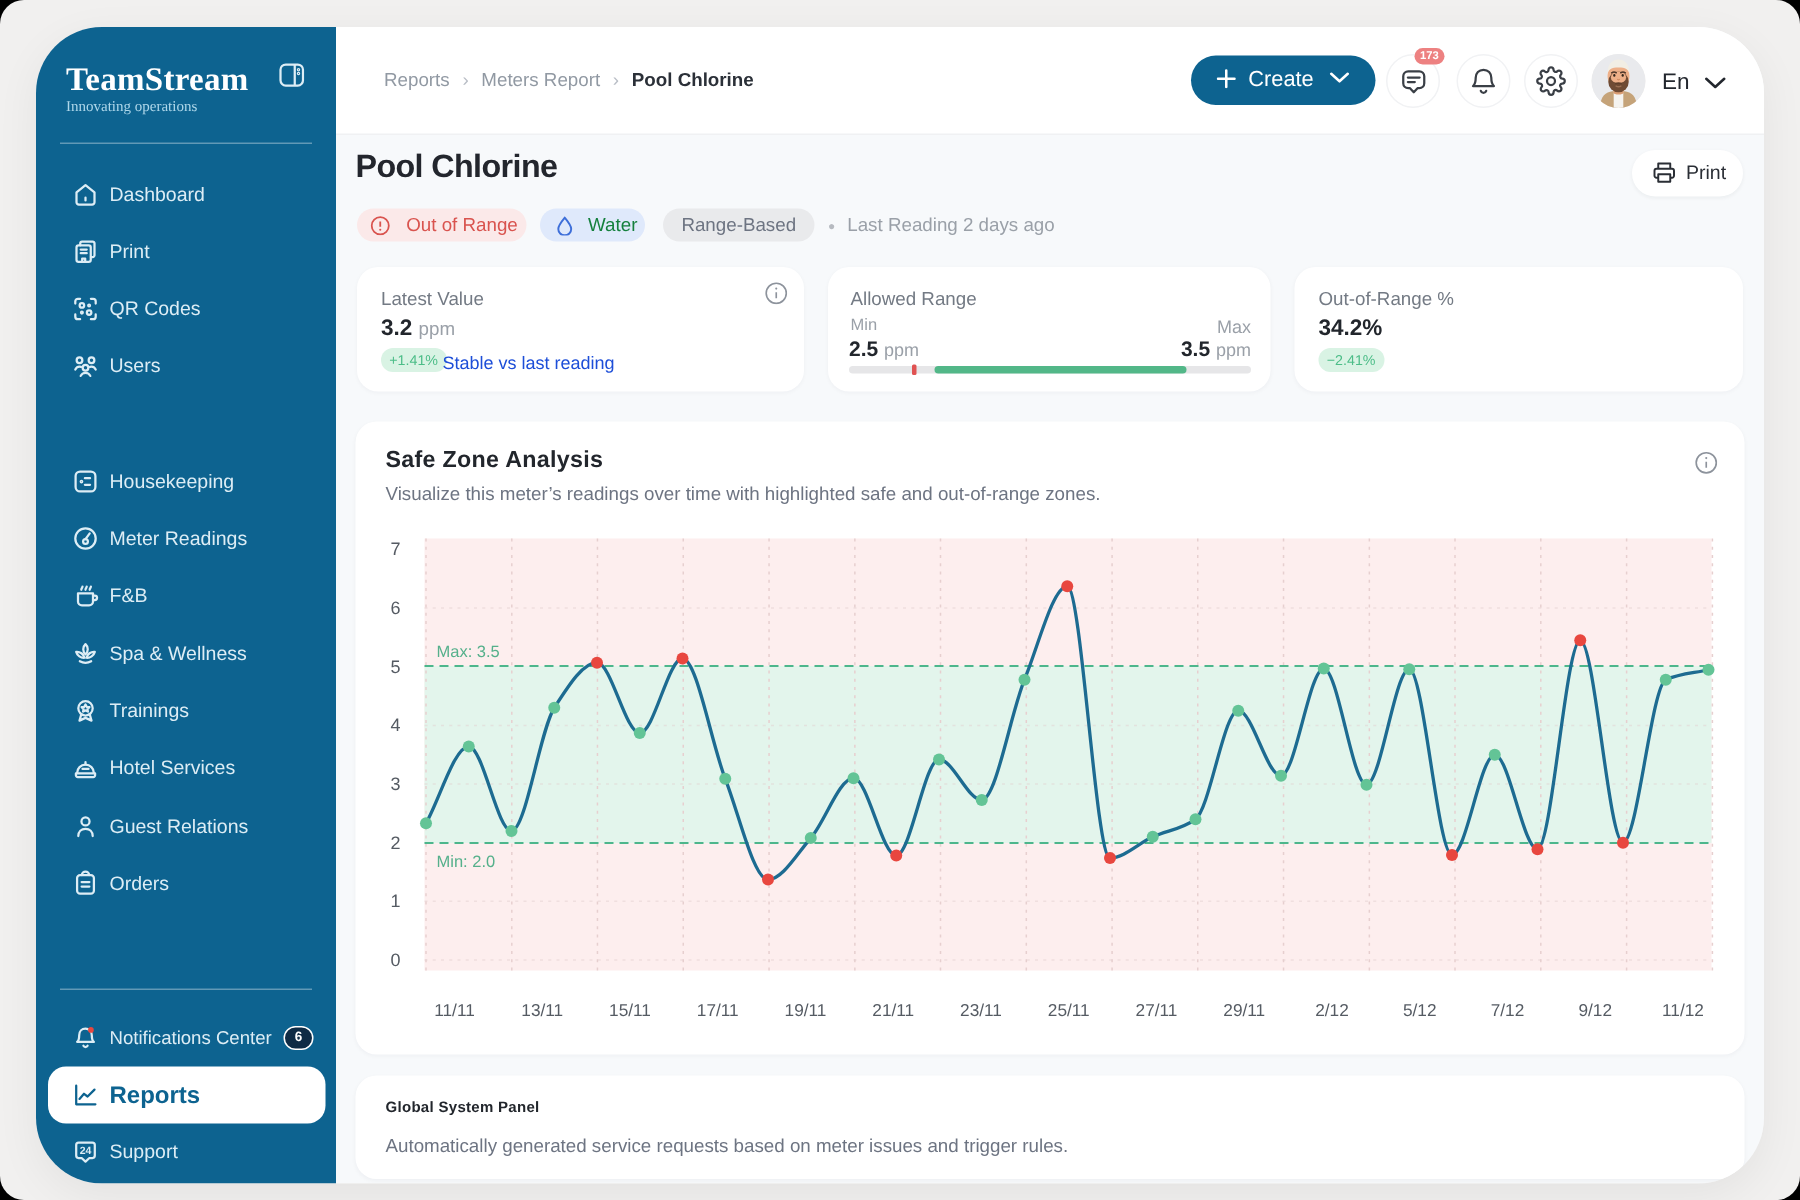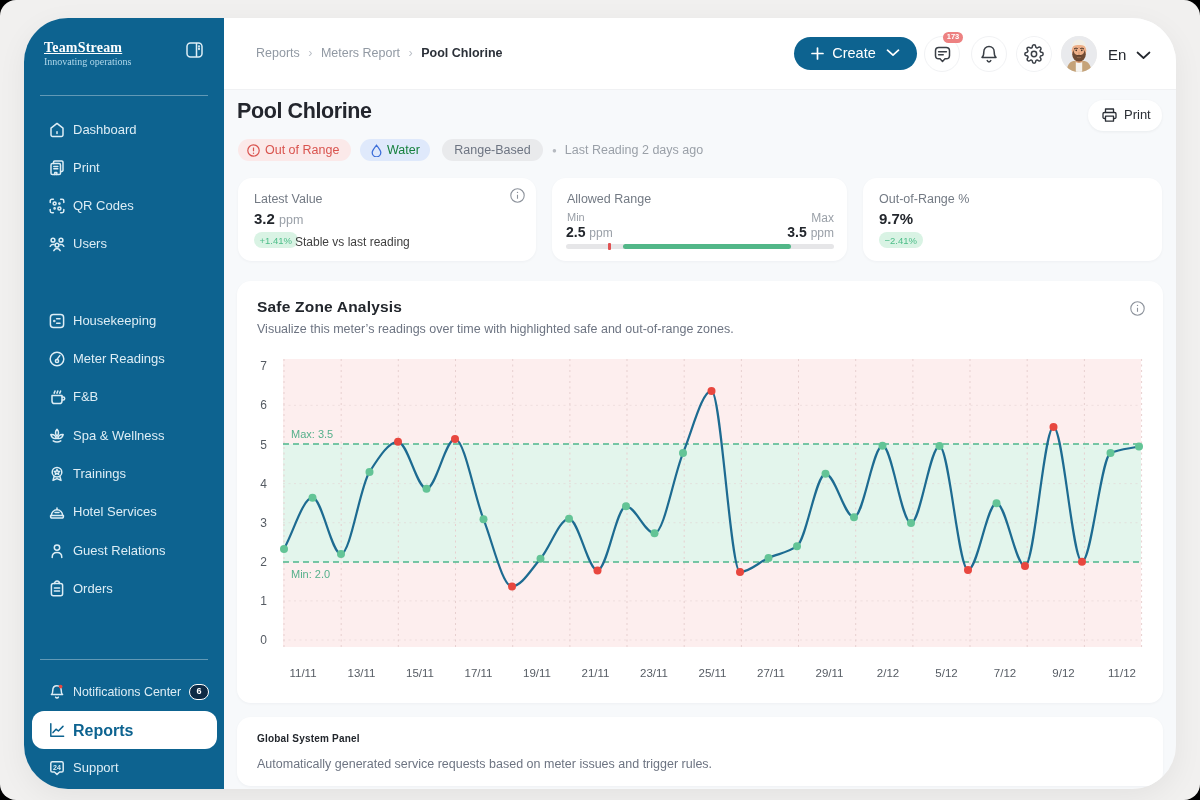--- a/index.html
+++ b/index.html
@@ -6,21 +6,21 @@
 html,body { width:1200px; height:800px; background:#000; font-family:"Liberation Sans", sans-serif; }
 .frame { position:absolute; inset:0; background:#f1f0ef; border-radius:16px; overflow:hidden; }
 .window { position:absolute; left:24px; top:18px; width:1152px; height:771px; border-radius:44px; overflow:hidden; box-shadow:0 8px 30px rgba(0,0,0,0.06); }
 .sidebar { position:absolute; left:0; top:0; width:200px; height:771px; background:#0d6390; }
 .main { position:absolute; left:200px; top:0; width:952px; height:771px; background:#f7f9fb; }
 .header { position:absolute; left:0; top:0; width:952px; height:72px; background:#fff; border-bottom:1px solid #f0f1f3; }
 .content { position:absolute; left:0; top:72px; width:952px; height:699px; }
 
 
 .logo { position:absolute; left:20px; top:22px; color:#fff; font-family:"Liberation Serif", serif; }
-.logo .t1 { font-size:14px; font-weight:700; letter-spacing:0.2px;text-decoration:underline; }
+.logo .t1 { font-size:22px; font-weight:700; letter-spacing:0.2px; }
 .logo .t2 { font-size:10px; font-weight:400; color:#aed7ea; margin-top:0px; }
 .collapse-ic { position:absolute; left:162px; top:24px; }
 .sdiv { position:absolute; left:16px; width:168px; height:1px; background:rgba(255,255,255,0.35); }
 .nav-item { position:absolute; left:0; width:200px; height:38px; color:#ddedf5; font-size:13px; }
 .nav-item .ic { position:absolute; left:24px; top:10px; width:18px; height:18px; }
 .nav-item .lb { position:absolute; left:49px; top:11px; white-space:nowrap; }
 .active-pill { position:absolute; left:8px; width:185px; height:38px; background:#fff; border-radius:12px; }
 .active-pill .lb { color:#0d6390; font-weight:700; }
 svg.lic { stroke:#ddedf5; fill:none; stroke-width:1.5; stroke-linecap:round; stroke-linejoin:round; }
 .badge6 { position:absolute; left:165px; top:11px; width:20px; height:16px; background:#0e2b45; border:1.5px solid #fff; border-radius:9px; color:#fff; font-size:9px; font-weight:700; text-align:center; line-height:13px; }
@@ -30,21 +30,21 @@
 .crumbs b { color:#2b3038; font-weight:700; }
 .crumbs .sep { color:#b9bec6; margin:0 5px; }
 .create-btn { position:absolute; left:570px; top:19px; width:123px; height:33px; background:#0d6390; border-radius:18px; color:#fff; font-size:14.5px; text-align:center; line-height:33px; }
 .hic { position:absolute; top:36px; width:36px; height:36px; border-radius:50%; background:#fff; border:1px solid #f1f2f4; transform:translate(-50%,-50%); }
 .badge173 { position:absolute; left:719px; top:14px; width:20px; height:10.5px; background:#ed8181; border-radius:6px; color:#fff; font-size:7.5px; font-weight:700; text-align:center; line-height:10.5px; }
 .en { position:absolute; left:884px; top:28px; font-size:15px; color:#23272e; font-weight:500; }
 
 
 .pg-title { position:absolute; left:13px; top:9px; font-size:21.5px; font-weight:700; color:#23262d; letter-spacing:-0.4px; }
 .print-btn { position:absolute; left:864px; top:10px; width:74px; height:31px; background:#fff; border-radius:16px; box-shadow:0 1px 3px rgba(20,30,40,0.06); font-size:13px; color:#2a2e35; }
-.tag { position:absolute; top:49px; height:22px; border-radius:12px; font-size:12.5px; line-height:22px; }
+.tag { position:absolute; top:49px; height:22px; border-radius:12px; font-size:12.5px; line-height:22px;text-align:center; }
 .card { position:absolute; background:#fff; border-radius:14px; box-shadow:0 1px 3px rgba(20,30,40,0.04); }
 .mut { color:#737a84; font-size:12.5px; }
 .gpill { display:inline-block; background:#d9f3e4; color:#4cbd88; font-size:9.5px; border-radius:8px; padding:2.5px 5.5px; }
 </style>
 </head>
 <body>
 <div class="frame">
 <div class="window">
   <div class="sidebar" id="sidebar">
     <div class="logo">
@@ -262,35 +262,35 @@
       <div class="tag" style="left:328px;color:#9aa0a8;font-size:12.5px"><span style="color:#b6bac0;margin-right:8px;font-size:8px;vertical-align:1.5px">●</span>Last Reading 2 days ago</div>
       <div class="card" style="left:14px;top:88px;width:298px;height:83px">
         <div class="mut" style="position:absolute;left:16px;top:14px">Latest Value</div>
         <svg width="15" height="15" viewBox="0 0 15 15" style="position:absolute;left:272px;top:10px" fill="none" stroke="#8d939c" stroke-width="1.1">
               <circle cx="7.5" cy="7.5" r="6.7"></circle>
               <line x1="7.5" y1="6.8" x2="7.5" y2="10.8"></line>
               <circle cx="7.5" cy="4.4" r="0.7" fill="#8d939c" stroke="none"></circle>
             </svg>
         <div style="position:absolute;left:16px;top:32px;font-size:15px;font-weight:700;color:#22262c">3.2 <span style="font-weight:400;color:#9aa0a8;font-size:12.5px">ppm</span></div>
         <div class="gpill" style="position:absolute;left:16px;top:54px">+1.41%</div>
-        <div style="position:absolute;left:57px;top:57px;font-size:12px;color:#404040">Stable vs last reading</div>
+        <div style="position:absolute;left:57px;top:57px;font-size:12px;color:#1d4ed8">Stable vs last reading</div>
       </div>
       <div class="card" style="left:328px;top:88px;width:295px;height:83px">
         <div class="mut" style="position:absolute;left:15px;top:14px">Allowed Range</div>
         <div style="position:absolute;left:15px;top:33px;font-size:11px;color:#9aa0a8">Min</div>
         <div style="position:absolute;right:13px;top:33px;font-size:12px;color:#9aa0a8">Max</div>
         <div style="position:absolute;left:14px;top:46px;font-size:14px;font-weight:700;color:#22262c">2.5 <span style="font-weight:400;color:#9aa0a8;font-size:12px">ppm</span></div>
         <div style="position:absolute;right:13px;top:46px;font-size:14px;font-weight:700;color:#22262c">3.5 <span style="font-weight:400;color:#9aa0a8;font-size:12px">ppm</span></div>
         <div style="position:absolute;left:14px;top:66px;width:268px;height:5px;background:#e6e6e8;border-radius:3px"></div>
         <div style="position:absolute;left:71px;top:66px;width:168px;height:5px;background:#52b788;border-radius:3px"></div>
         <div style="position:absolute;left:56px;top:65px;width:2.5px;height:7px;background:#e05252;border-radius:1px"></div>
       </div>
       <div class="card" style="left:639px;top:88px;width:299px;height:83px">
         <div class="mut" style="position:absolute;left:16px;top:14px">Out-of-Range %</div>
-        <div style="position:absolute;left:16px;top:32px;font-size:15px;font-weight:700;color:#22262c">9.7%</div>
+        <div style="position:absolute;left:16px;top:32px;font-size:15px;font-weight:700;color:#22262c">34.2%</div>
         <div class="gpill" style="position:absolute;left:16px;top:54px">−2.41%</div>
       </div>
       <div class="card" style="left:13px;top:191px;width:926px;height:422px">
         <div style="position:absolute;left:20px;top:17px;font-size:15.5px;font-weight:700;color:#22262c;letter-spacing:0.2px">Safe Zone Analysis</div>
         <div style="position:absolute;left:20px;top:41px;font-size:12.5px;color:#6d7482">Visualize this meter’s readings over time with highlighted safe and out-of-range zones.</div>
         <svg width="15" height="15" viewBox="0 0 15 15" style="position:absolute;left:893px;top:20px" fill="none" stroke="#8d939c" stroke-width="1.1">
               <circle cx="7.5" cy="7.5" r="6.7"></circle>
               <line x1="7.5" y1="6.8" x2="7.5" y2="10.8"></line>
               <circle cx="7.5" cy="4.4" r="0.7" fill="#8d939c" stroke="none"></circle>
             </svg>

